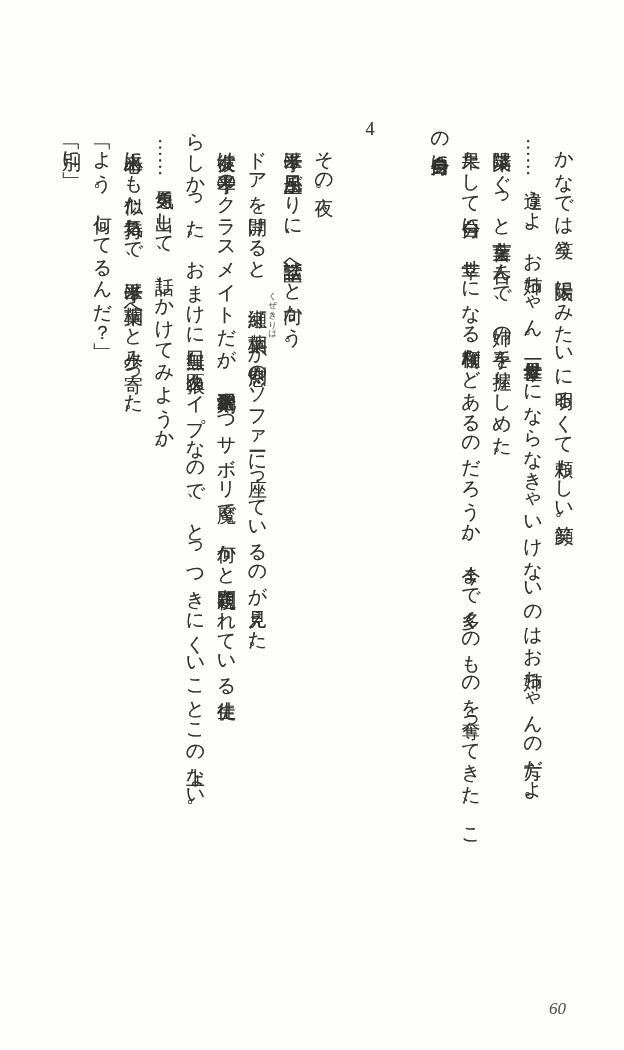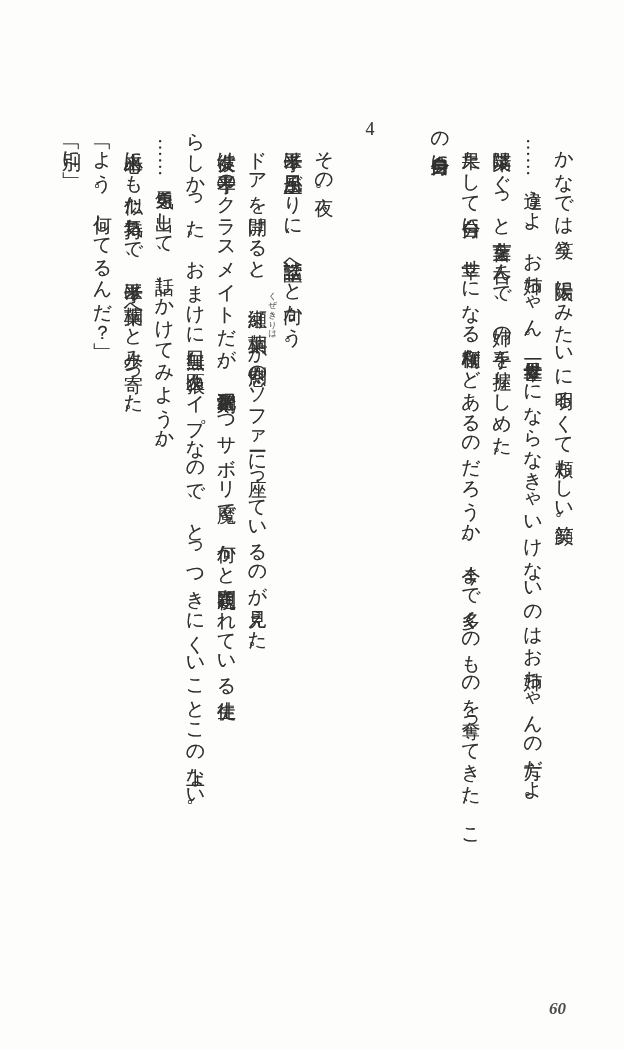--- a/index.html
+++ b/index.html
@@ -54,21 +54,20 @@
     text-shadow: none;
   }
   .page-number {
     position: absolute;
     top: 999px;
     right: 58px;
     font-style: italic;
     font-size: 17px;
     color: #4b4b4b;
     font-family: "Liberation Serif", "DejaVu Serif", serif;
-    font-weight: bold;
   }
 </style>
 </head>
 <body>
 
 <div class="book-page">
   <div class="text-block">
       <div class="line indent">かなでは笑う。太陽にみたいに明るくて頼もしい笑顔。</div>
       <div class="line indent">……違うよ、お姉ちゃん。世界一幸せにならなきゃいけないのはお姉ちゃんの方だよ。</div>
       <div class="line indent">陽菜はぐっと言葉を呑んで、姉の手を握りしめた。</div>

